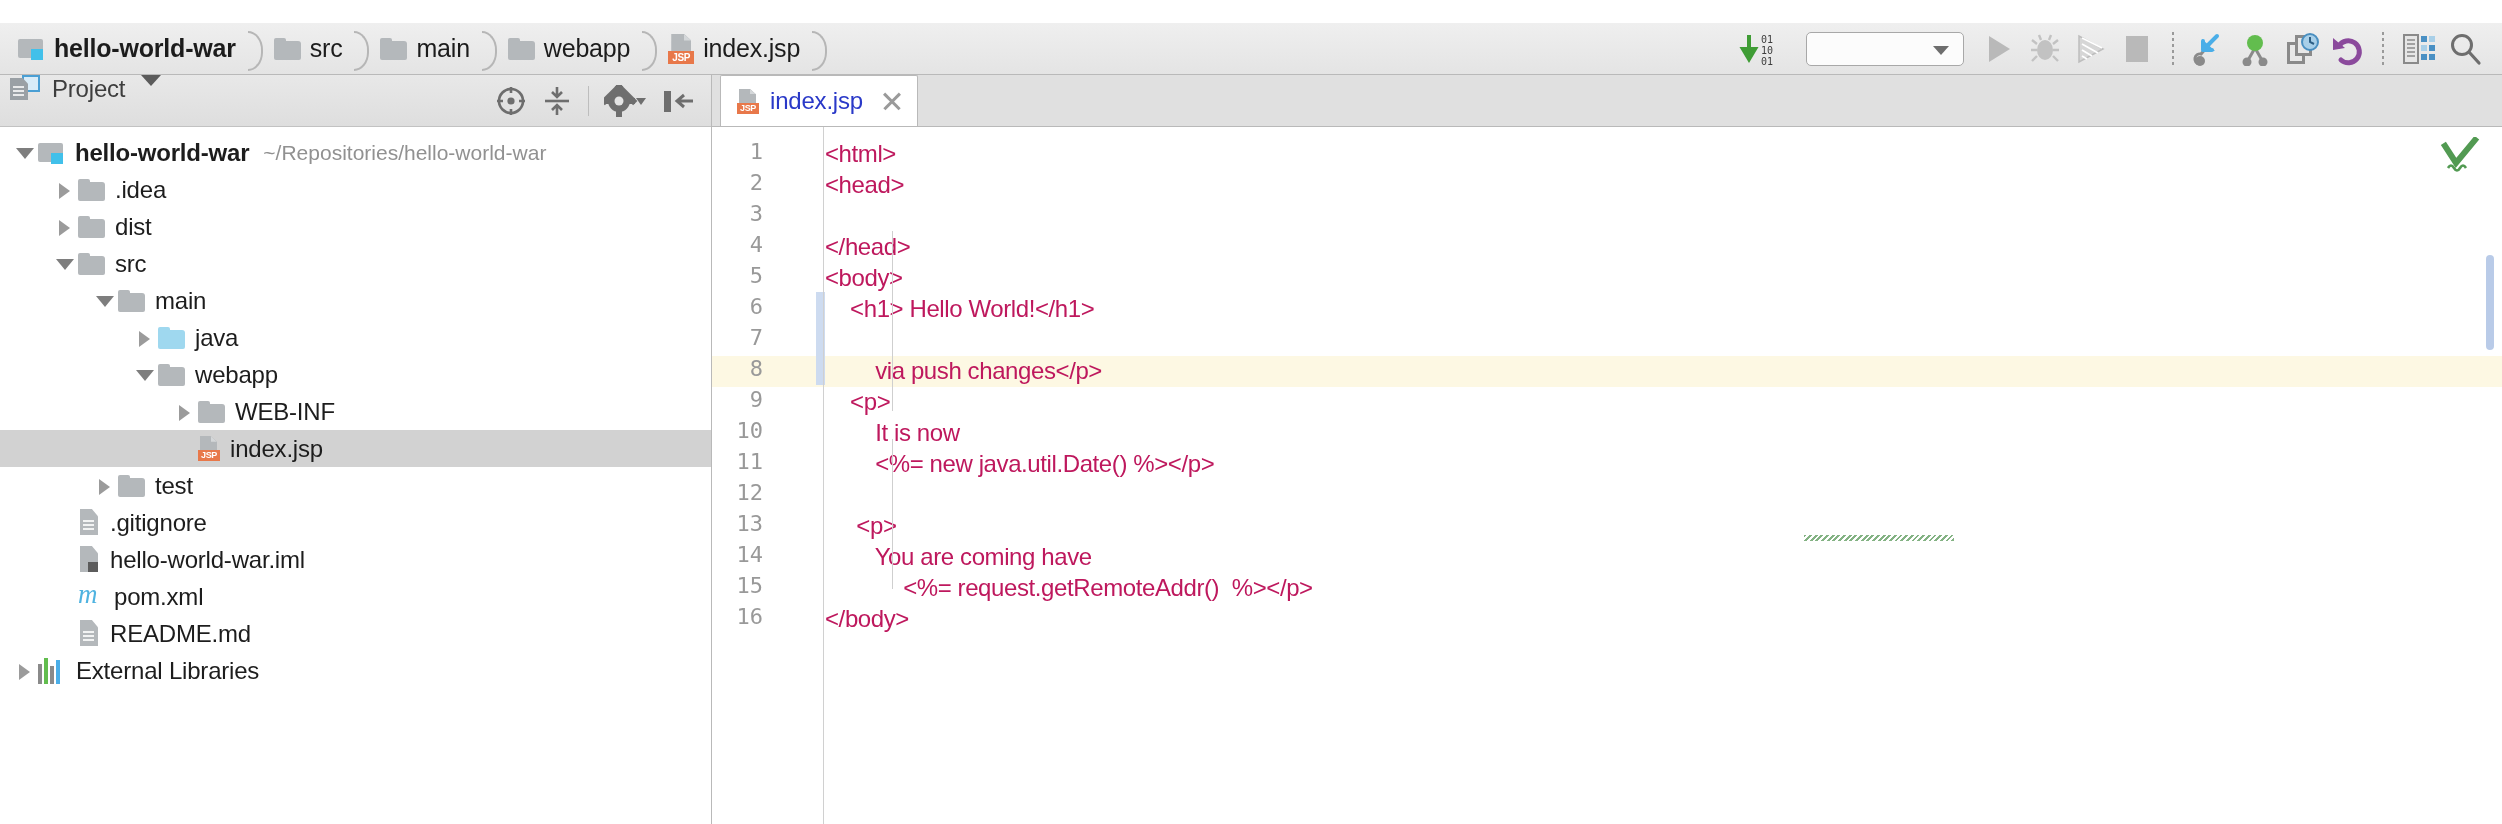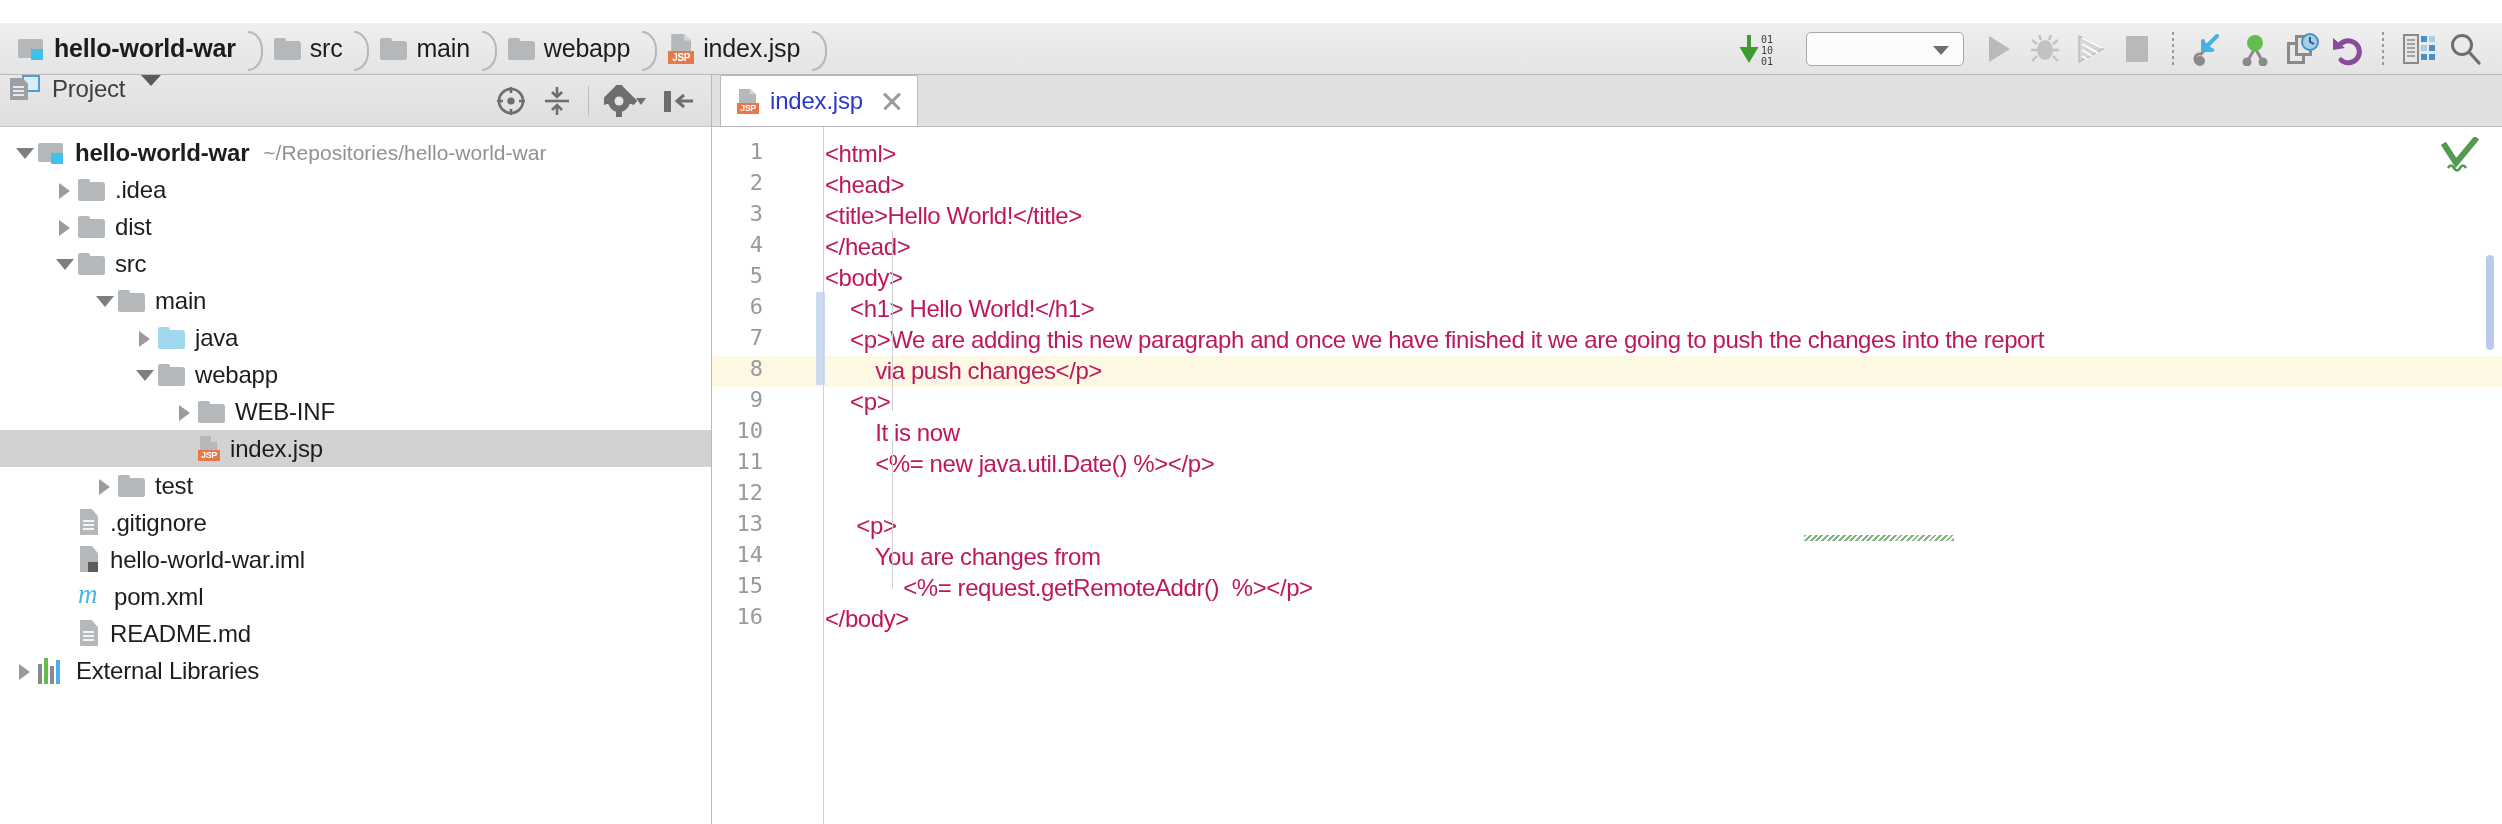--- a/index.html
+++ b/index.html
@@ -536,32 +536,30 @@
             <div class="gnum" style="top: 322px;">11</div>
             <div class="gnum" style="top: 353px;">12</div>
             <div class="gnum" style="top: 384px;">13</div>
             <div class="gnum" style="top: 415px;">14</div>
             <div class="gnum" style="top: 446px;">15</div>
             <div class="gnum" style="top: 477px;">16</div>
           </div>
         <div class="code-lines">
             <div class="cline" style="top: 12px;">&lt;html&gt;</div>
             <div class="cline" style="top: 43px;">&lt;head&gt;</div>
-            <div class="cline" style="top: 74px;">&lt;title&gt;Hello World!&lt;/title&gt;</div>
             <div class="cline" style="top: 105px;">&lt;/head&gt;</div>
             <div class="cline" style="top: 136px;">&lt;body&gt;</div>
             <div class="cline" style="top: 167px;">    &lt;h1&gt; Hello World!&lt;/h1&gt;</div>
-            <div class="cline" style="top: 198px;">    &lt;p&gt;We are adding this new paragraph and once we have finished it we are going to push the changes into the report</div>
             <div class="cline cur" style="top: 229px;">        via push changes&lt;/p&gt;</div>
             <div class="cline" style="top: 260px;">    &lt;p&gt;</div>
             <div class="cline" style="top: 291px;">        It is now</div>
             <div class="cline" style="top: 322px;">        &lt;%= new java.util.Date() %&gt;&lt;/p&gt;</div>
             <div class="cline" style="top: 353px;"></div>
             <div class="cline" style="top: 384px;">     &lt;p&gt;</div>
-            <div class="cline" style="top: 415px;">        You are changes from</div>
+            <div class="cline" style="top: 415px;">        You are coming have</div>
             <div class="cline" style="top: 446px; padding-left: 28px;">        &lt;%= request.getRemoteAddr()  %&gt;&lt;/p&gt;</div>
             <div class="cline" style="top: 477px;">&lt;/body&gt;</div>
           </div>
 
         <div class="indent-guide" style="left:180px; top:104px; height:180px;"></div>
         <div class="indent-guide" style="left:180px; top:312px; height:150px;"></div>
 
         <div class="squiggle" style="left:1092px; top:408px; width:150px;"></div>
 
         <div class="right-scroll" style="top:128px; height:95px; right:8px;"></div>

